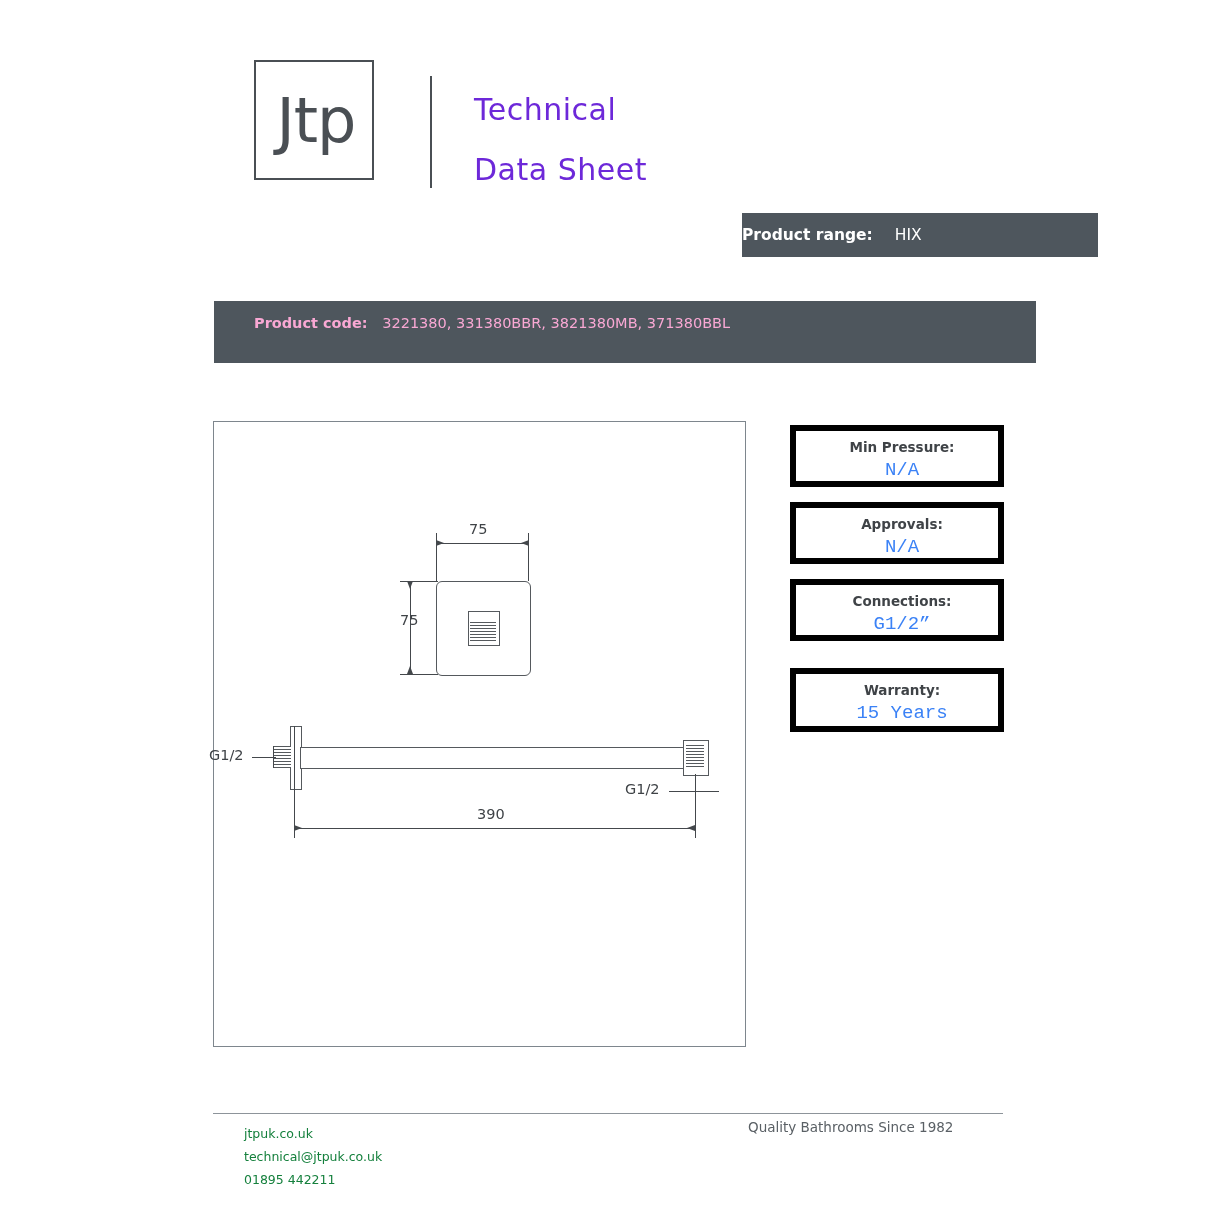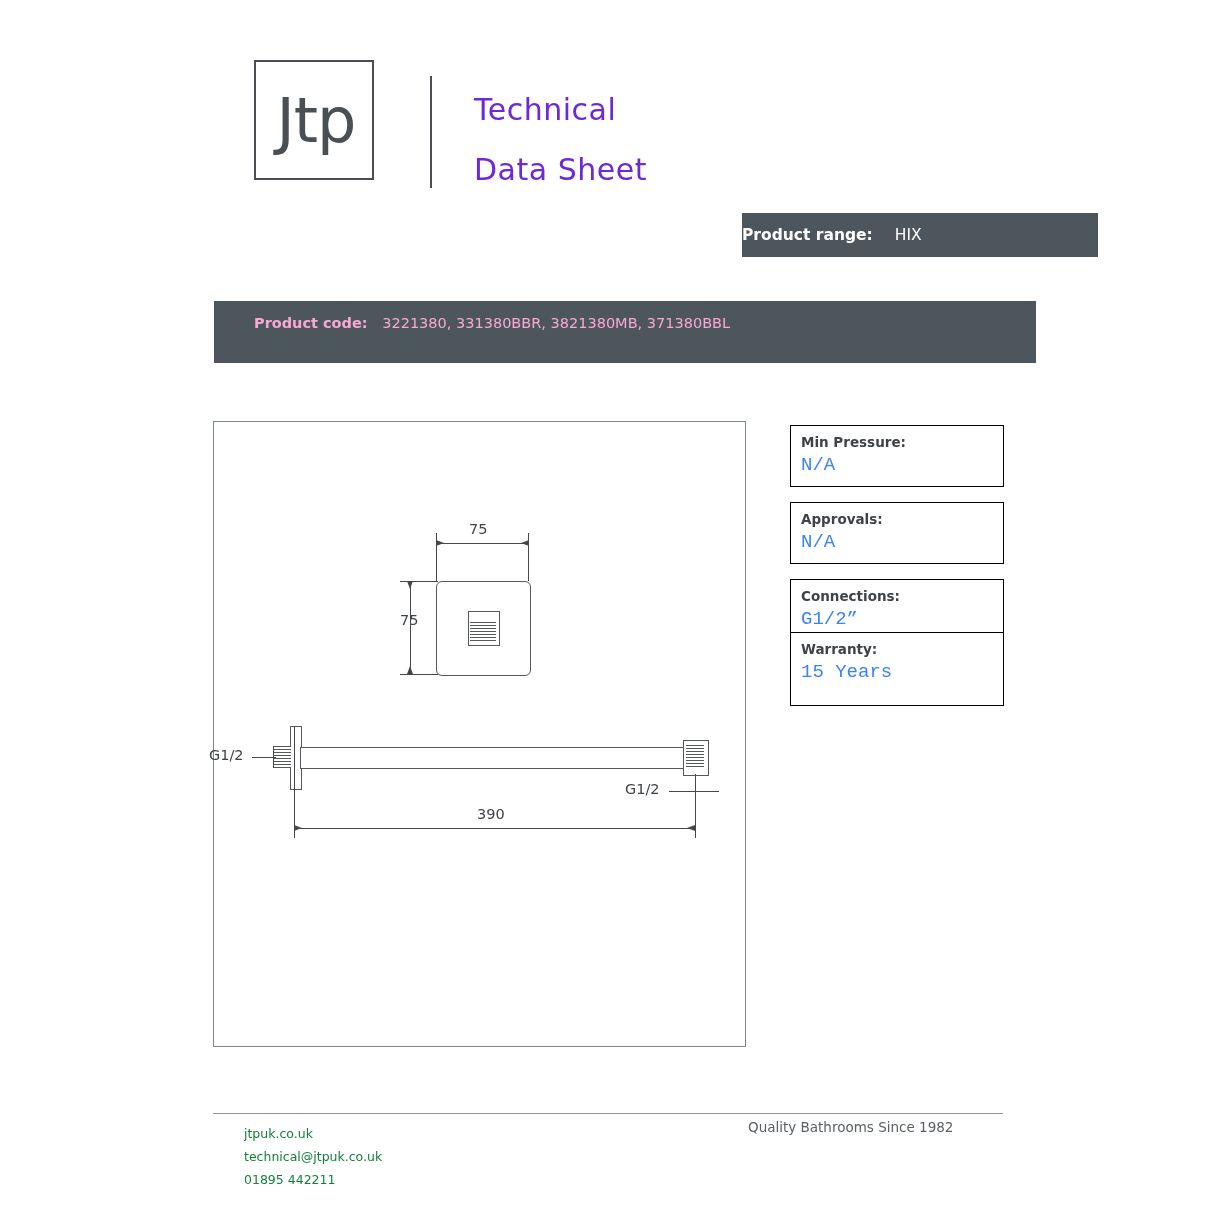--- a/index.html
+++ b/index.html
@@ -108,40 +108,41 @@
     border: 1px solid #7e868d;
     box-sizing: border-box;
     background: #fff;
   }
 
   
   .spec {
     position: absolute;
     left: 790px;
     width: 214px;
-    border: 1px solid #000000;
-    box-sizing: border-box;
-    background: #fff;
+    border: 6px solid #000000;
+    box-sizing: border-box;
+    background: #fff;
+    text-align: center;
   }
   .spec .k {
     font-size: 13.5px;
     font-weight: bold;
     color: #3f4347;
     padding: 8px 0 2px 10px;
   }
   .spec .v {
     font-size: 19px;
     color: #3b82f6;
     padding: 2px 0 8px 10px;
     font-family: Liberation Mono, monospace;
   }
   .spec-0 { top: 425px; height: 62px; }
   .spec-1 { top: 502px; height: 62px; }
   .spec-2 { top: 579px; height: 62px; }
-  .spec-3 { top: 632px; height: 74px; }
+  .spec-3 { top: 668px; height: 64px; }
 
   
   .footer-rule {
     position: absolute;
     left: 213px;
     top: 1113px;
     width: 790px;
     height: 1px;
     background: #8d949a;
   }

